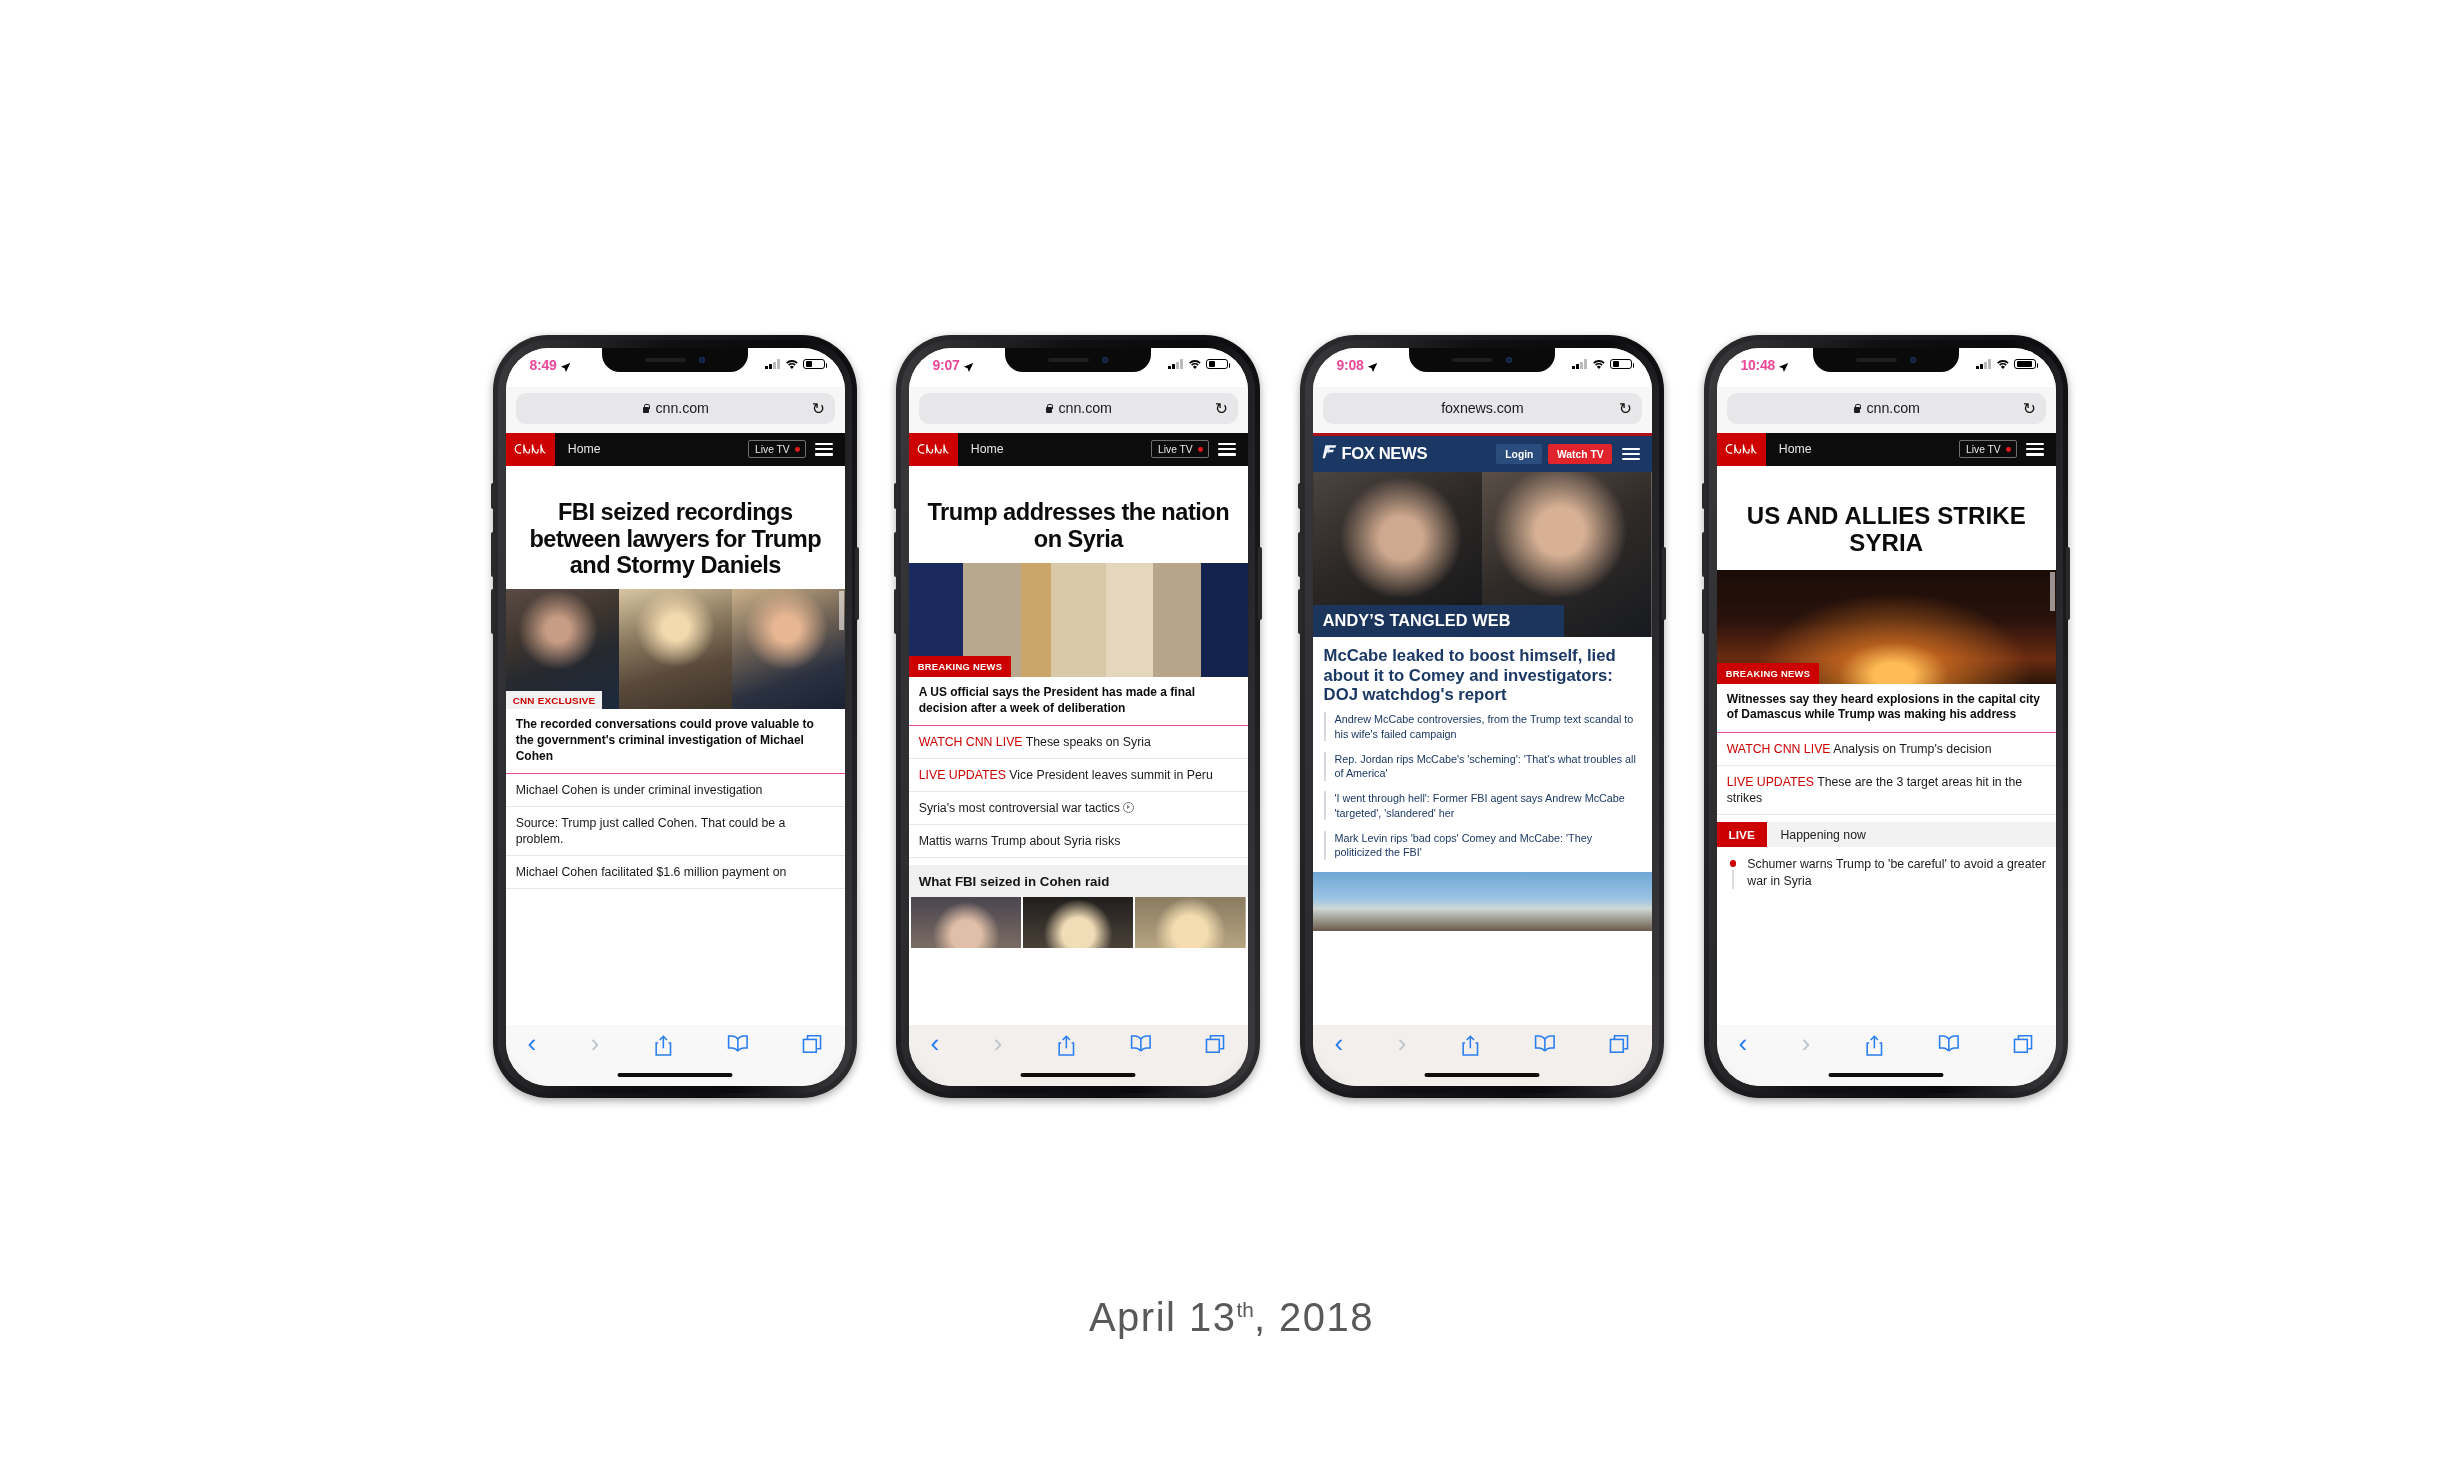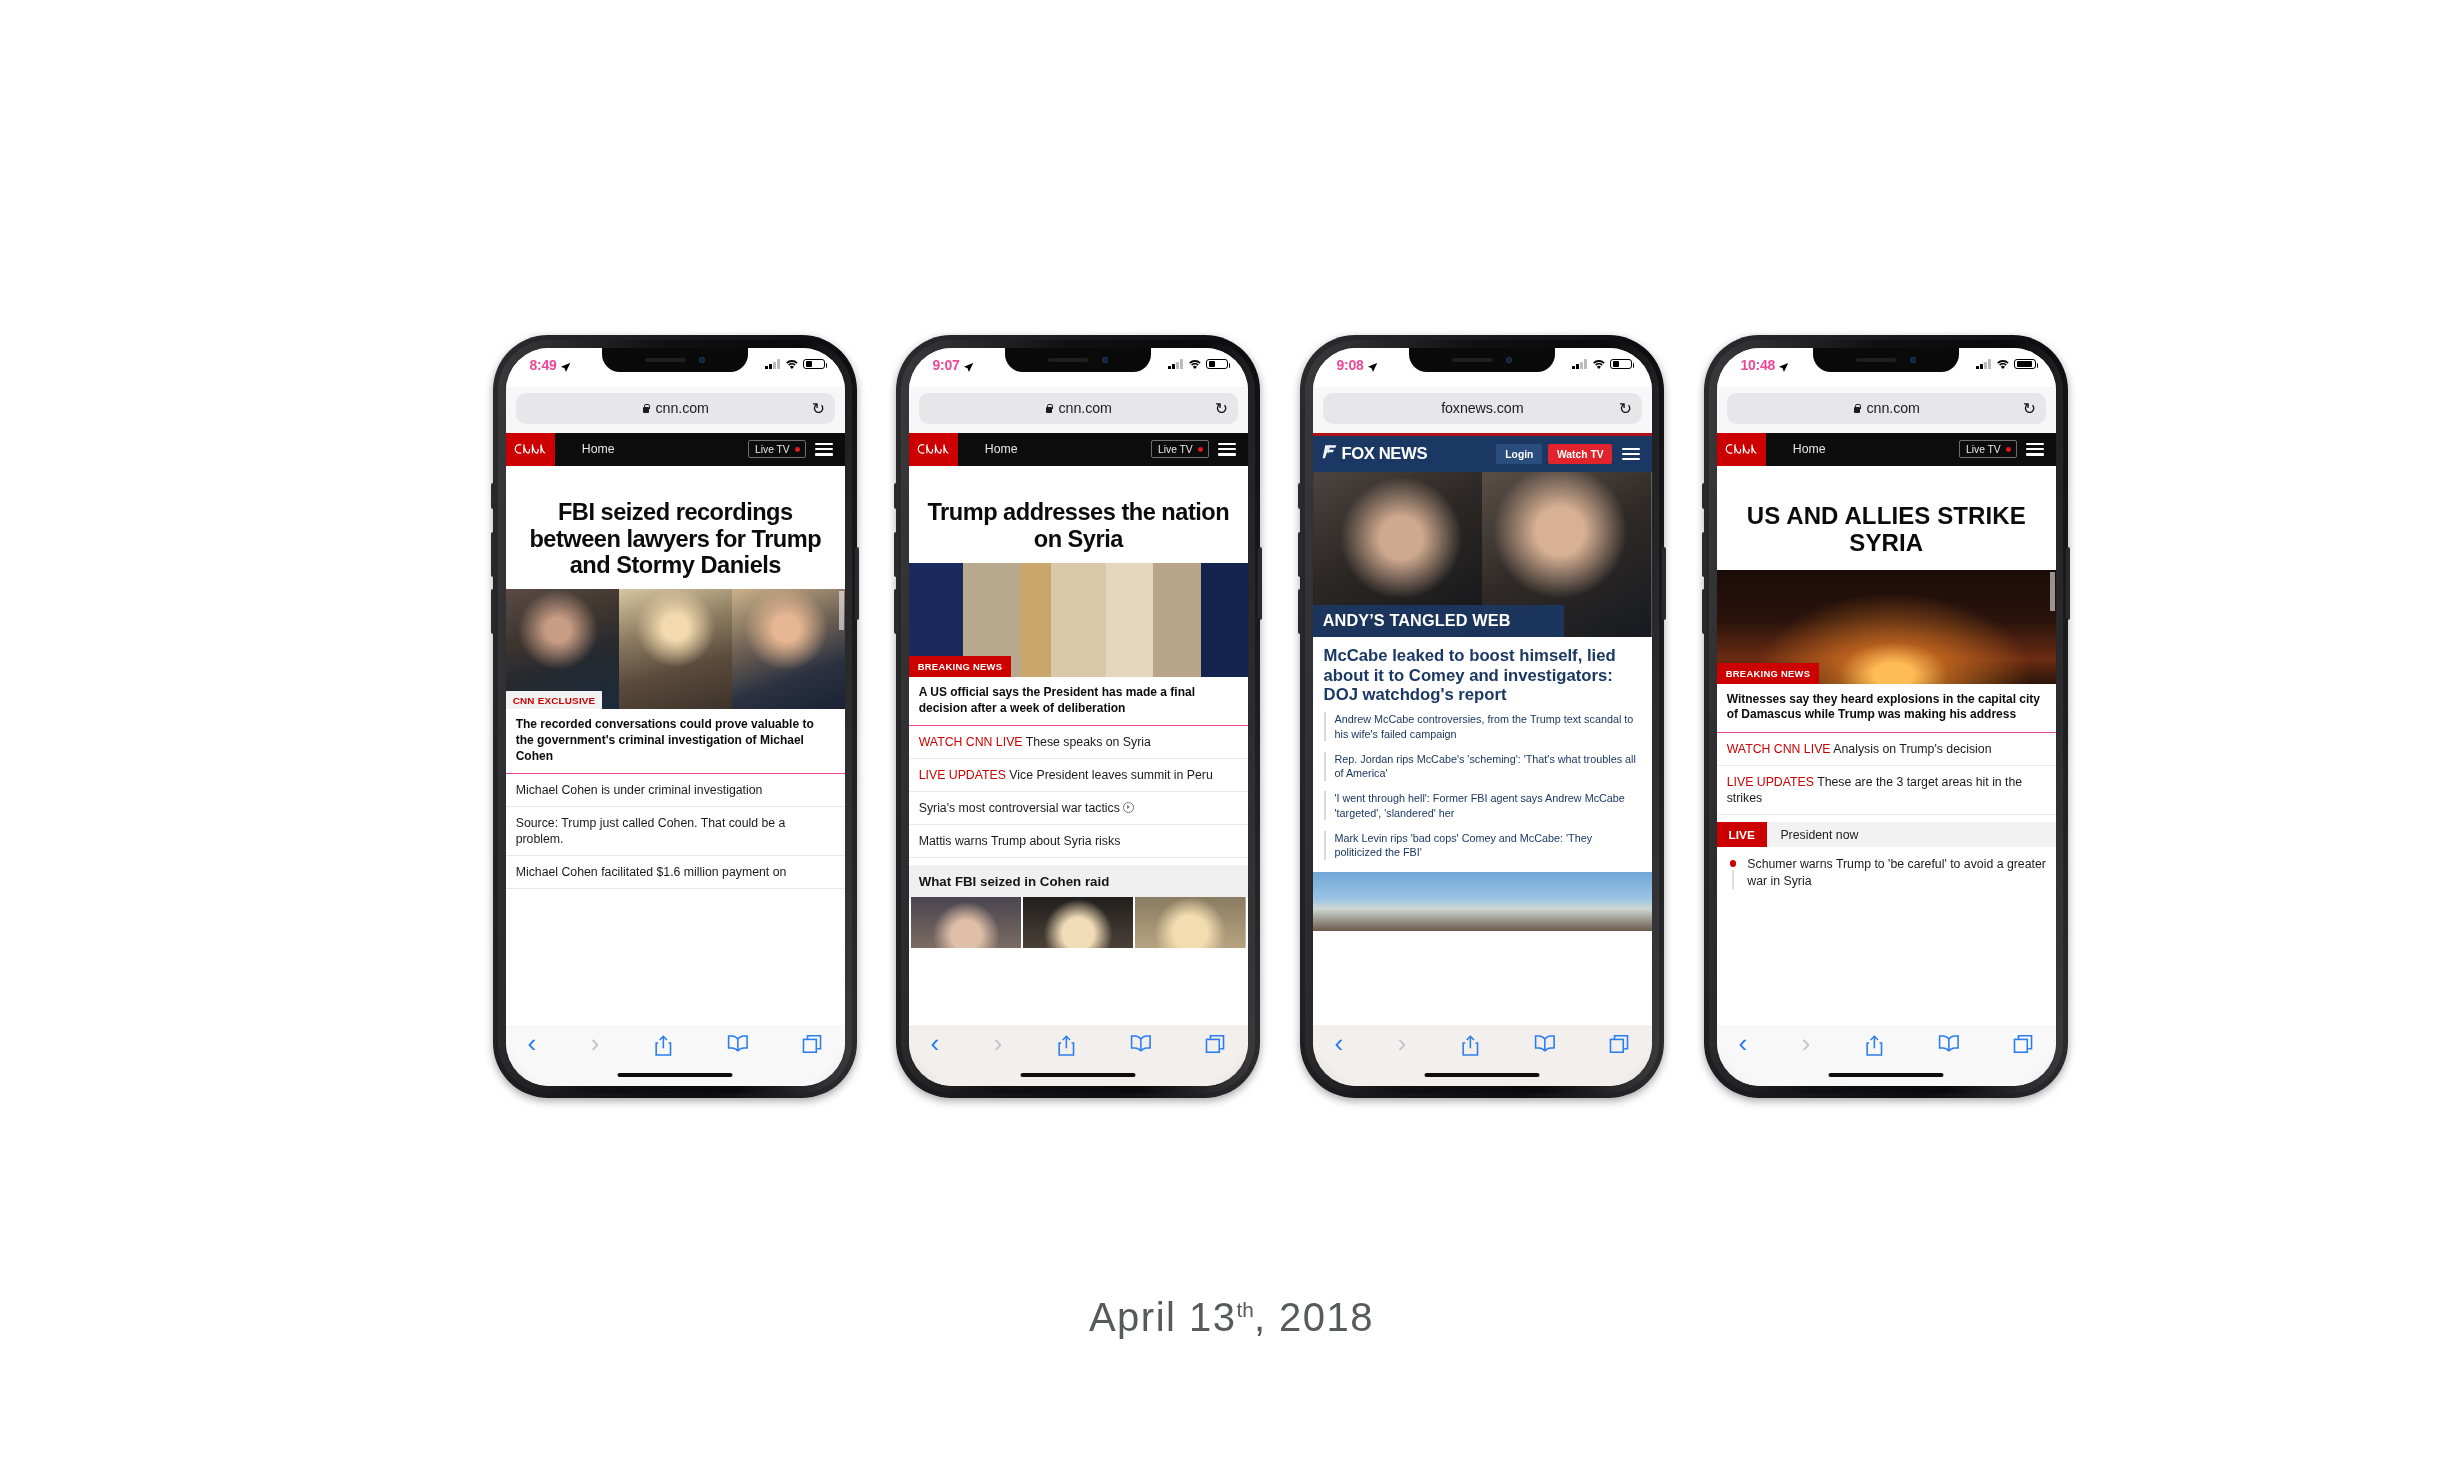--- a/index.html
+++ b/index.html
@@ -79,21 +79,21 @@
   .reload { position:absolute; right:9.9px; top:50%; transform:translateY(-50%); font-size:15.8px; color:#111; }
 
   
   .page { position:relative; background:#fff; height:577px; overflow:hidden; }
 
   
   .cnn-nav { height:32.5px; background:#0c0c0c; display:flex; align-items:stretch; }
   .cnn-logo {
     width:49px; background:#cc0000; display:flex; align-items:center; justify-content:center;
   }
-  .cnn-home { color:#e6e6e6; font-size:12.3px; display:flex; align-items:center; padding-left:27px; flex:1;}
+  .cnn-home { color:#e6e6e6; font-size:12.3px; display:flex; align-items:center; padding-left:13px; flex:1;}
   .livetv {
     align-self:center; border:1px solid #6f6f6f; border-radius:2px;
     height:17.7px; display:flex; align-items:center; gap:4.9px; padding:0 5.9px; margin-right:8.9px;
   }
   .livetv span { color:#e8e8e8; font-size:10.3px; }
   .livedot { width:4.9px;height:4.9px;border-radius:50%;background:#e01a1a;}
   .burger { align-self:center; width:17.7px; margin-right:11.8px; display:flex; flex-direction:column; gap:3px;}
   .burger i { display:block; height:2.2px; background:#fff; border-radius:1px;}
 
   
@@ -577,21 +577,21 @@
           <div class="bigphoto" style="background-image:radial-gradient(ellipse at 52% 92%, #ffbb55 0 8%, rgba(255,140,40,.55) 22%, rgba(60,20,10,0) 55%), linear-gradient(#1b0c08 0%, #2a130c 45%, #6b2c12 78%, #2a1509 100%)">
             <span class="photo-credit"></span>
             <span class="badge-breaking">BREAKING NEWS</span>
           </div>
           <div class="sub-head">Witnesses say they heard explosions in the capital city of Damascus while Trump was making his address</div>
           <div class="story"><span class="kicker">WATCH CNN LIVE</span> <span>Analysis on Trump's decision</span></div>
           <div class="story"><span class="kicker">LIVE UPDATES</span> <span>These are the 3 target areas hit in the strikes</span></div>
           <div class="live-card">
             <div class="live-head">
               <span class="live-tag">LIVE</span>
-              <span class="live-now">President now</span>
+              <span class="live-now">Happening now</span>
             </div>
             <div class="live-body">
               <span class="live-rail">
                 <i class="live-bullet"></i>
                 <i class="live-line"></i>
               </span>
               <span class="live-text">Schumer warns Trump to 'be careful' to avoid a greater war in Syria</span>
             </div>
           </div>
         </div>

